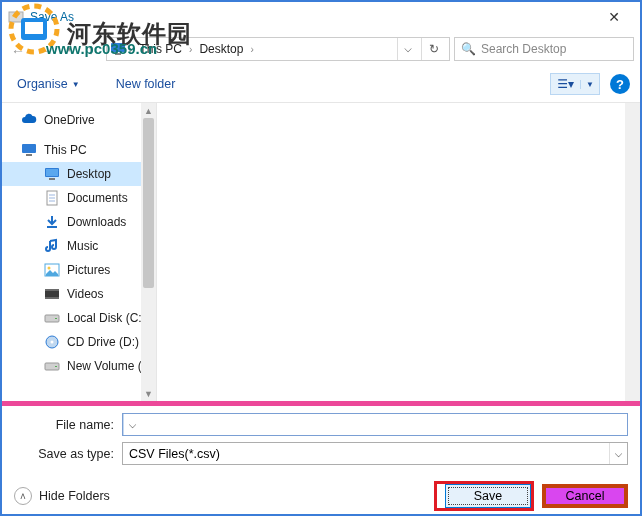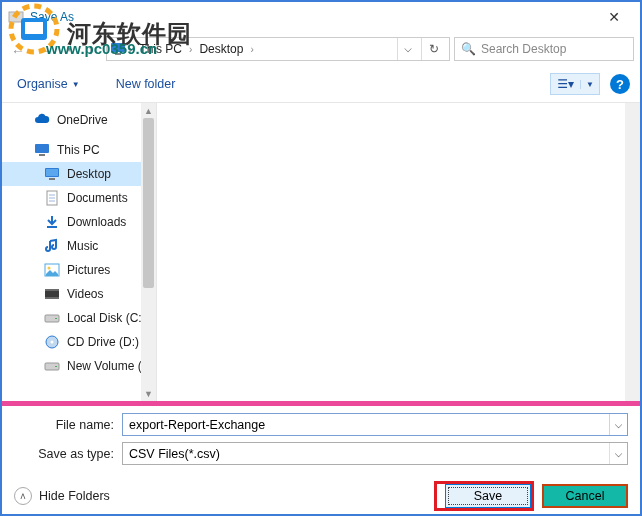--- a/index.html
+++ b/index.html
@@ -37,21 +37,21 @@
   .view-btn .vb1 { padding:0 6px; color:#1a4e9e; font-size:12px; }
   .view-btn .vb2 { padding:0 5px; border-left:1px solid #b9d6f2; font-size:8px; color:#1a4e9e; }
   .help { width:20px; height:20px; border-radius:50%; background:#0078d7; color:#fff; font-size:13px; font-weight:bold; display:flex; align-items:center; justify-content:center; }
 
   .body { display:flex; height:298px; }
   .sidebar { width:155px; border-right:1px solid #e6e6e6; position:relative; overflow:hidden; }
   .sb-scroll { position:absolute; right:0; top:0; bottom:0; width:15px; background:#f0f0f0; }
   .sb-scroll .arr { height:15px; font-size:9px; color:#888; display:flex; align-items:center; justify-content:center; }
   .sb-scroll .bar { position:absolute; left:2px; right:2px; top:15px; height:170px; background:#c6c6c6; border-radius:2px; }
   .tree { padding:5px 0 0 0; }
-  .tree-item { height:24px; display:flex; align-items:center; padding-left:32px; font-size:12px; color:#222; gap:7px; white-space:nowrap; overflow:hidden; }
+  .tree-item { height:24px; display:flex; align-items:center; padding-left:19px; font-size:12px; color:#222; gap:7px; white-space:nowrap; overflow:hidden; }
   .tree-item.child { padding-left:42px; }
   .tree-item.sel { background:#cce8ff; }
   .tree-item svg { flex-shrink:0; }
   .tree-root { position:relative; }
 
   .filepane { flex:1; border-left:none; position:relative; }
   .fp-scroll { position:absolute; right:0; top:0; bottom:0; width:15px; background:#f0f0f0; }
 
   .footer { padding:7px 12px 0 12px; border-top:5px solid #ec4899; }
   .form-row { display:flex; align-items:center; margin-bottom:6px; }
@@ -60,21 +60,21 @@
   .combo-wrap .cval { flex:1; padding:0 6px; font-size:12.5px; display:flex; align-items:center; }
   .combo-wrap .carrow { width:18px; display:flex; align-items:center; justify-content:center; font-size:10px; color:#555; border-left:1px solid #e0e0e0;}
   .input-wrap { flex:1; display:flex; border:1px solid #7a9fd4; height:23px; }
   .input-wrap input { flex:1; border:none; outline:none; padding:0 6px; font-size:12.5px; }
   .input-wrap .carrow { width:18px; display:flex; align-items:center; justify-content:center; font-size:10px; color:#555; border-left:1px solid #c5d8f0;}
 
   .btnrow { display:flex; align-items:center; padding:10px 12px; }
   .hide-folders { display:flex; align-items:center; gap:7px; font-size:12.5px; color:#222; }
   .hf-icon { width:18px; height:18px; border:1px solid #aaa; border-radius:50%; display:flex; align-items:center; justify-content:center; font-size:10px; color:#555; }
   .btnrow .spacer { flex:1; }
-  .btn { width:86px; height:24px; font-size:12.5px; background:#14b8a6; border:2px solid #c2410c; display:flex; align-items:center; justify-content:center; margin-left:8px; }
+  .btn { width:86px; height:24px; font-size:12.5px; background:#d946ef; border:4px solid #c2410c; display:flex; align-items:center; justify-content:center; margin-left:8px; }
   .btn.primary { background:#e5f1fb; border:1px solid #0078d7; outline:1px dotted #444; outline-offset:-4px; }
   .save-hl { border:3px solid #e01b24; padding:0; }
 </style>
 </head>
 <body>
 
 <div class="wrap">
   <svg class="logo" viewBox="0 0 52 52">
       <circle cx="26" cy="26" r="23" fill="none" stroke="#f7a823" stroke-width="5" stroke-dasharray="7 5"></circle>
       <rect x="13" y="15" width="26" height="22" rx="3" fill="#1d8ae6"></rect>
@@ -231,21 +231,20 @@
     </div>
     <div class="filepane">
       <div class="fp-scroll"></div>
     </div>
   </div>
 
   <div class="footer">
     <div class="form-row">
       <div class="form-lbl">File name:</div>
       <div class="input-wrap">
-        <input value="export-Report-Exchange" style="">
         <div class="carrow">⌵</div>
       </div>
     </div>
     <div class="form-row">
       <div class="form-lbl">Save as type:</div>
       <div class="combo-wrap">
         <div class="cval">CSV Files(*.csv)</div>
         <div class="carrow">⌵</div>
       </div>
     </div>

